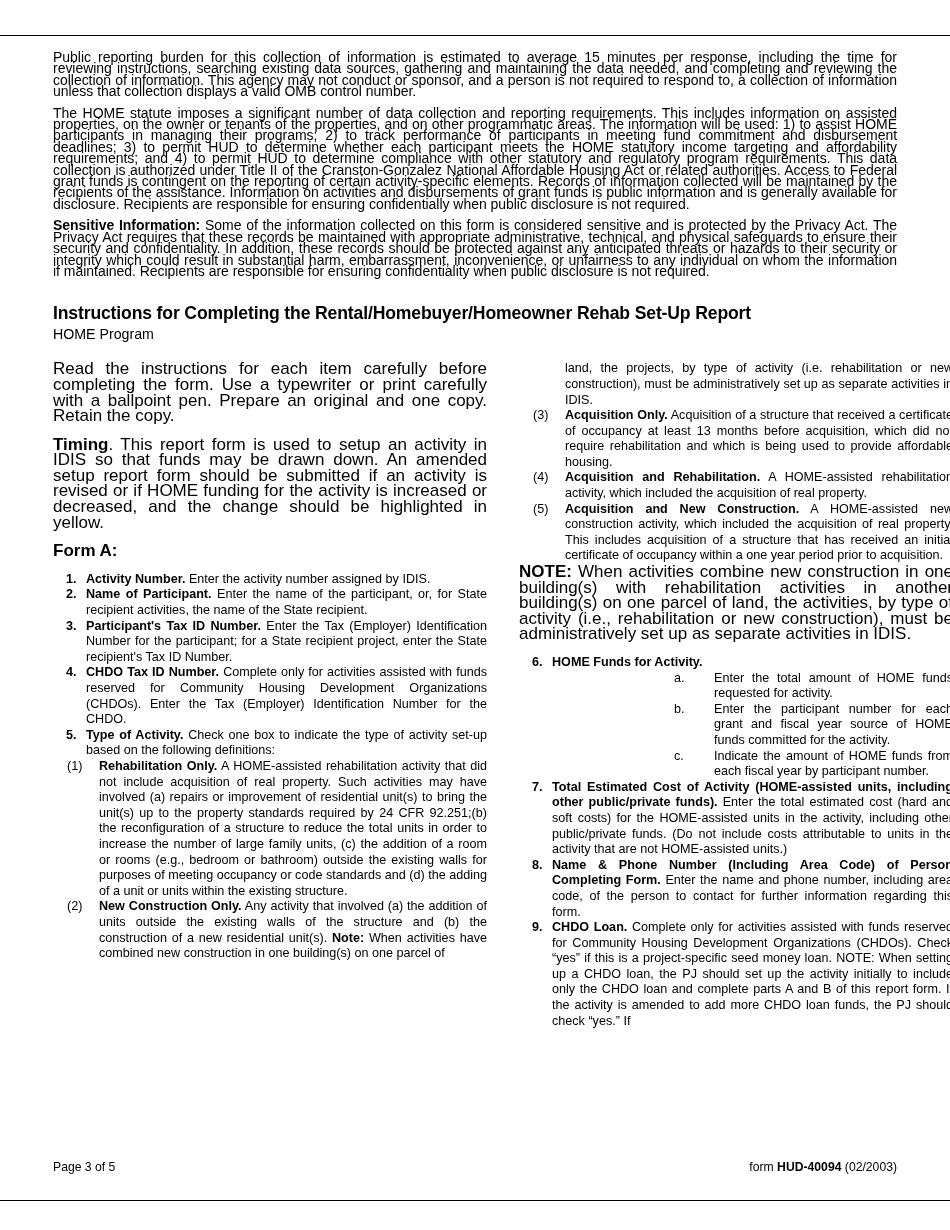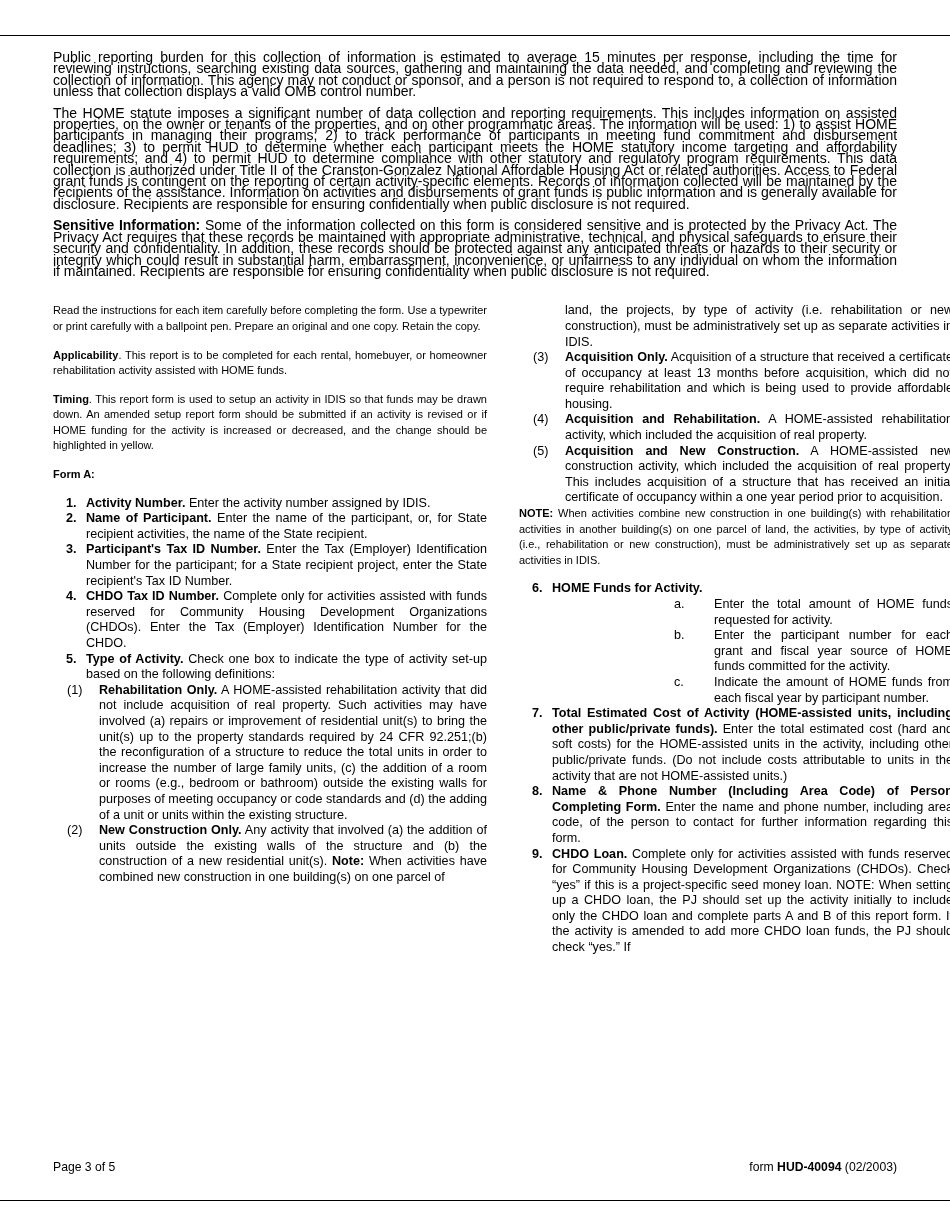--- a/index.html
+++ b/index.html
@@ -74,21 +74,21 @@
     display: flex;
     gap: 32px;
   }
   .col {
     width: 434px;
     flex: 0 0 434px;
   }
   .col p,
   .col .para {
     margin: 0 0 13px 0;
-    font-size: 11px;
+    font-size: 17px;
     line-height: 15.6px;
     text-align: justify;
     text-justify: inter-word;
   }
   b, .b { font-weight: bold; }
 
   
   .numlist { margin: 0; }
   .numitem {
     display: flex;
@@ -184,29 +184,30 @@
 
   <div class="content">
 
     <div class="preamble">
       <p>Public reporting burden for this collection of information is estimated to average 15 minutes per response, including the time for reviewing instructions, searching existing data sources, gathering and maintaining the data needed, and completing and reviewing the collection of information.  This agency may not conduct or sponsor, and a person is not required to respond to, a collection of information unless that collection displays a valid OMB control number.</p>
       <p>The HOME statute imposes a significant number of data collection and reporting requirements.  This includes information on assisted properties, on the owner or tenants of the properties, and on other programmatic areas.  The information will be used: 1) to assist HOME participants in managing their programs; 2) to track performance of participants in meeting fund commitment and disbursement deadlines; 3) to permit HUD to determine whether each participant meets the HOME statutory income targeting and affordability requirements; and 4) to permit HUD to determine compliance with other statutory and regulatory program requirements.  This data collection is authorized under Title II of the Cranston-Gonzalez National Affordable Housing Act or related authorities.  Access to Federal grant funds is contingent on the reporting of certain activity-specific elements.  Records of information collected will be maintained by the recipients of the assistance.  Information on activities and disbursements of grant funds is public information and is generally available for disclosure.  Recipients are responsible for ensuring confidentially when public disclosure is not required.</p>
       <p><span class="lead">Sensitive Information:</span><span> Some of the information collected on this form is considered sensitive and is protected by the Privacy Act.  The Privacy Act requires that these records be maintained with appropriate administrative, technical, and physical safeguards to ensure their security and confidentiality.  In addition, these records should be protected against any anticipated threats or hazards to their security or integrity which could result in substantial harm, embarrassment, inconvenience, or unfairness to any individual on whom the information if maintained.  Recipients are responsible for ensuring confidentiality when public disclosure is not required.</span></p>
     </div>
 
     <div class="title-block">
+      <h1 class="doc-title">Instructions for Completing the Rental/Homebuyer/Homeowner Rehab Set-Up Report</h1>
+      <div class="doc-subtitle">HOME Program</div>
     </div>
 
     <div class="columns">
 
       <div class="col">
 
         <p>Read the instructions for each item carefully before completing the form.  Use a typewriter or print carefully with a ballpoint pen.  Prepare an original and one copy.  Retain the copy.</p>
 
-        <p><span class="b">Applicability</span><span>.  This report is to be completed for each rental, homebuyer, or homeowner rehabilitation activity assisted with HOME funds.</span></p>
 
         <p><span class="b">Timing</span><span>.  This report form is used to setup an activity in IDIS so that funds may be drawn down.  An amended setup report form should be submitted if an activity is revised or if HOME funding for the activity is increased or decreased, and the change should be highlighted in yellow.</span></p>
 
         <p><span class="b">Form A:</span></p>
 
         <div class="numlist">
 
           <div class="numitem">
             <div class="num">1.</div>
             <div class="txt"><span class="b">Activity Number.</span><span>  Enter the activity number assigned by IDIS.</span></div>

